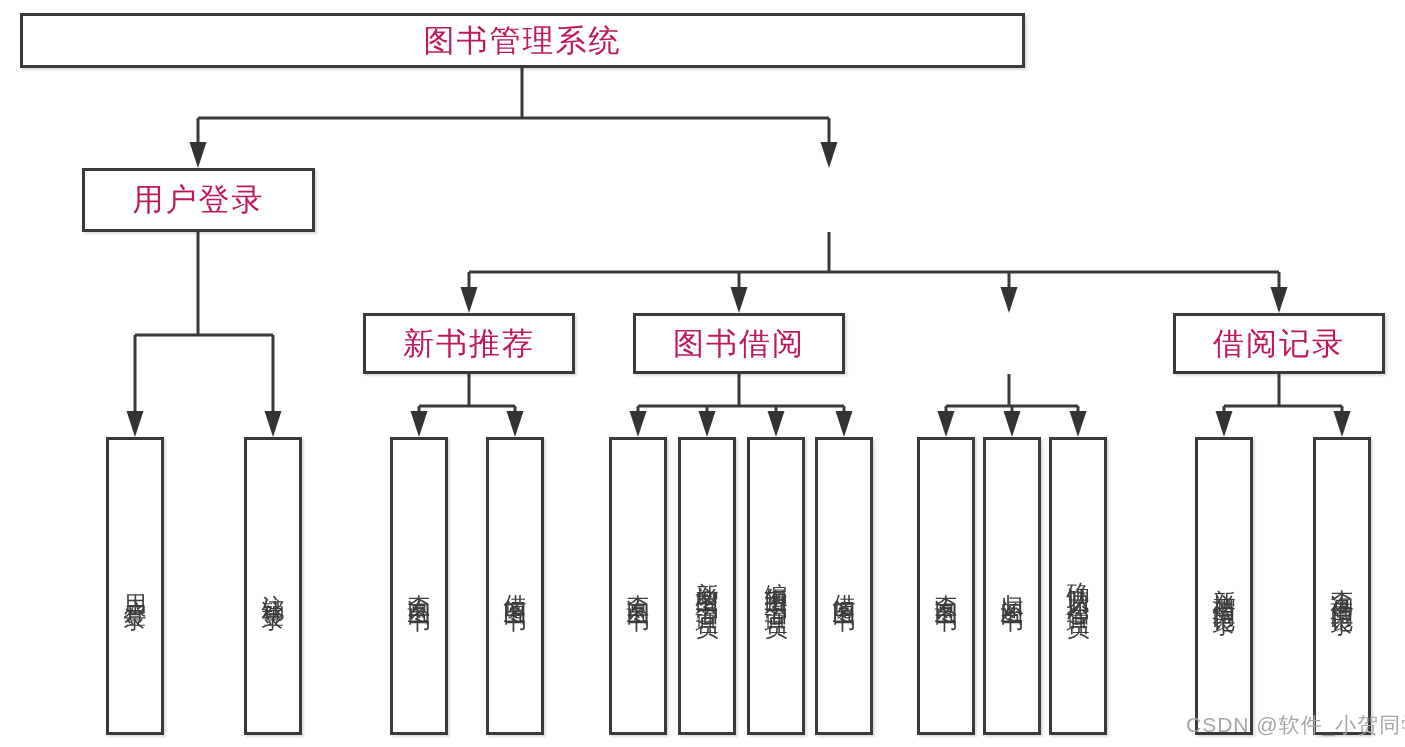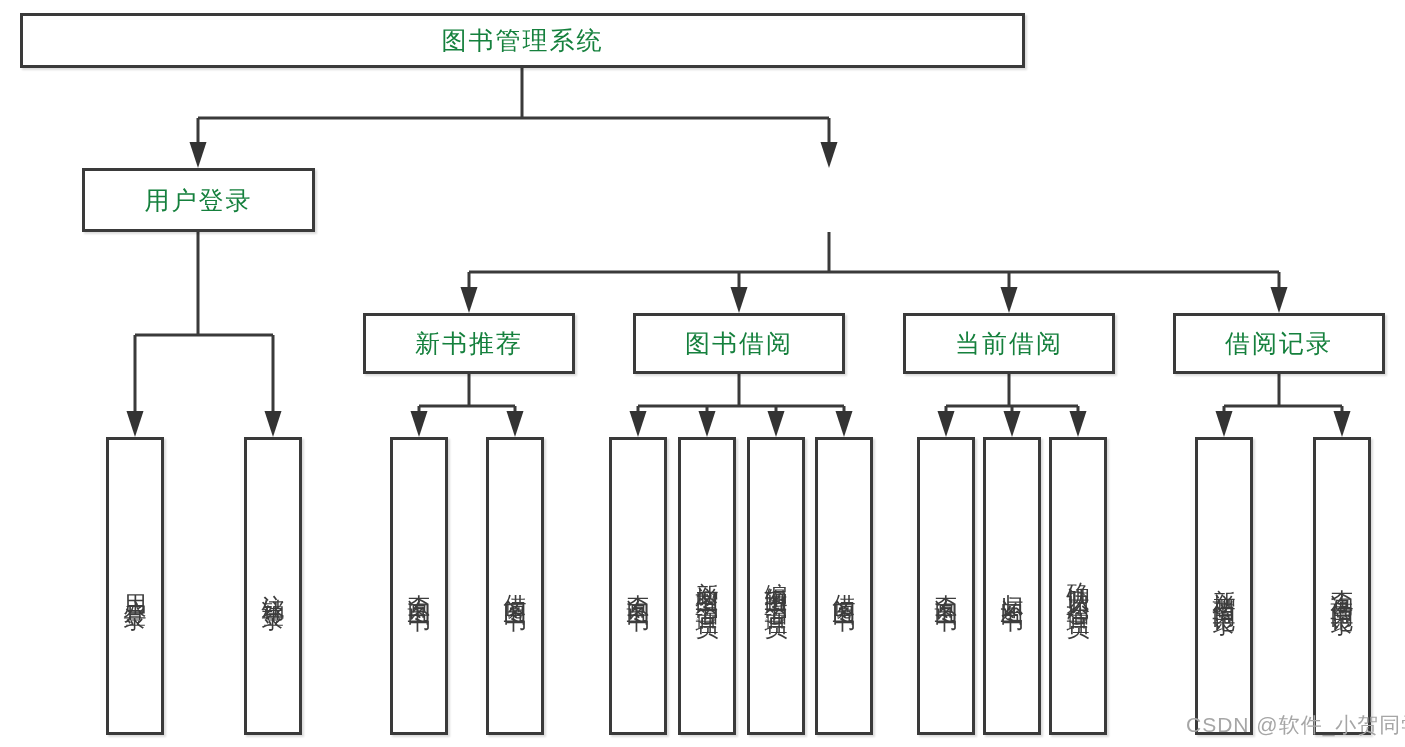--- a/index.html
+++ b/index.html
@@ -18,23 +18,23 @@
   .node {
     position:absolute;
     background:#ffffff;
     border:3px solid #3a3a3a;
     display:flex;
     align-items:center;
     justify-content:center;
     box-shadow:2px 2px 2px rgba(0,0,0,0.14);
   }
   .hbox span {
-    font-size:25px;
+    font-size:31px;
     letter-spacing:2px;
-    color:#15803d;
+    color:#be185d;
     white-space:nowrap;
   }
   .vbox { top:437px; width:58px; height:298px; }
   .vbox span {
     writing-mode:vertical-rl;
     text-orientation:mixed;
     font-size:23px;
     letter-spacing:5px;
     line-height:1;
     color:#3c3c3c;
@@ -105,23 +105,20 @@
   <div class="node hbox" style="left:82px;top:168px;width:233px;height:64px">
     <span>用户登录</span>
   </div>
 
   <div class="node hbox" style="left:633px;top:313px;width:212px;height:61px">
     <span>图书借阅</span>
   </div>
   <div class="node hbox" style="left:363px;top:313px;width:212px;height:61px">
     <span>新书推荐</span>
   </div>
-  <div class="node hbox" style="left:903px;top:313px;width:212px;height:61px">
-    <span>当前借阅</span>
-  </div>
   <div class="node hbox" style="left:1173px;top:313px;width:212px;height:61px">
     <span>借阅记录</span>
   </div>
 
   <div class="node vbox" style="left:106px">
     <span>用户登录</span>
   </div>
   <div class="node vbox" style="left:244px">
     <span>注销登录</span>
   </div>

